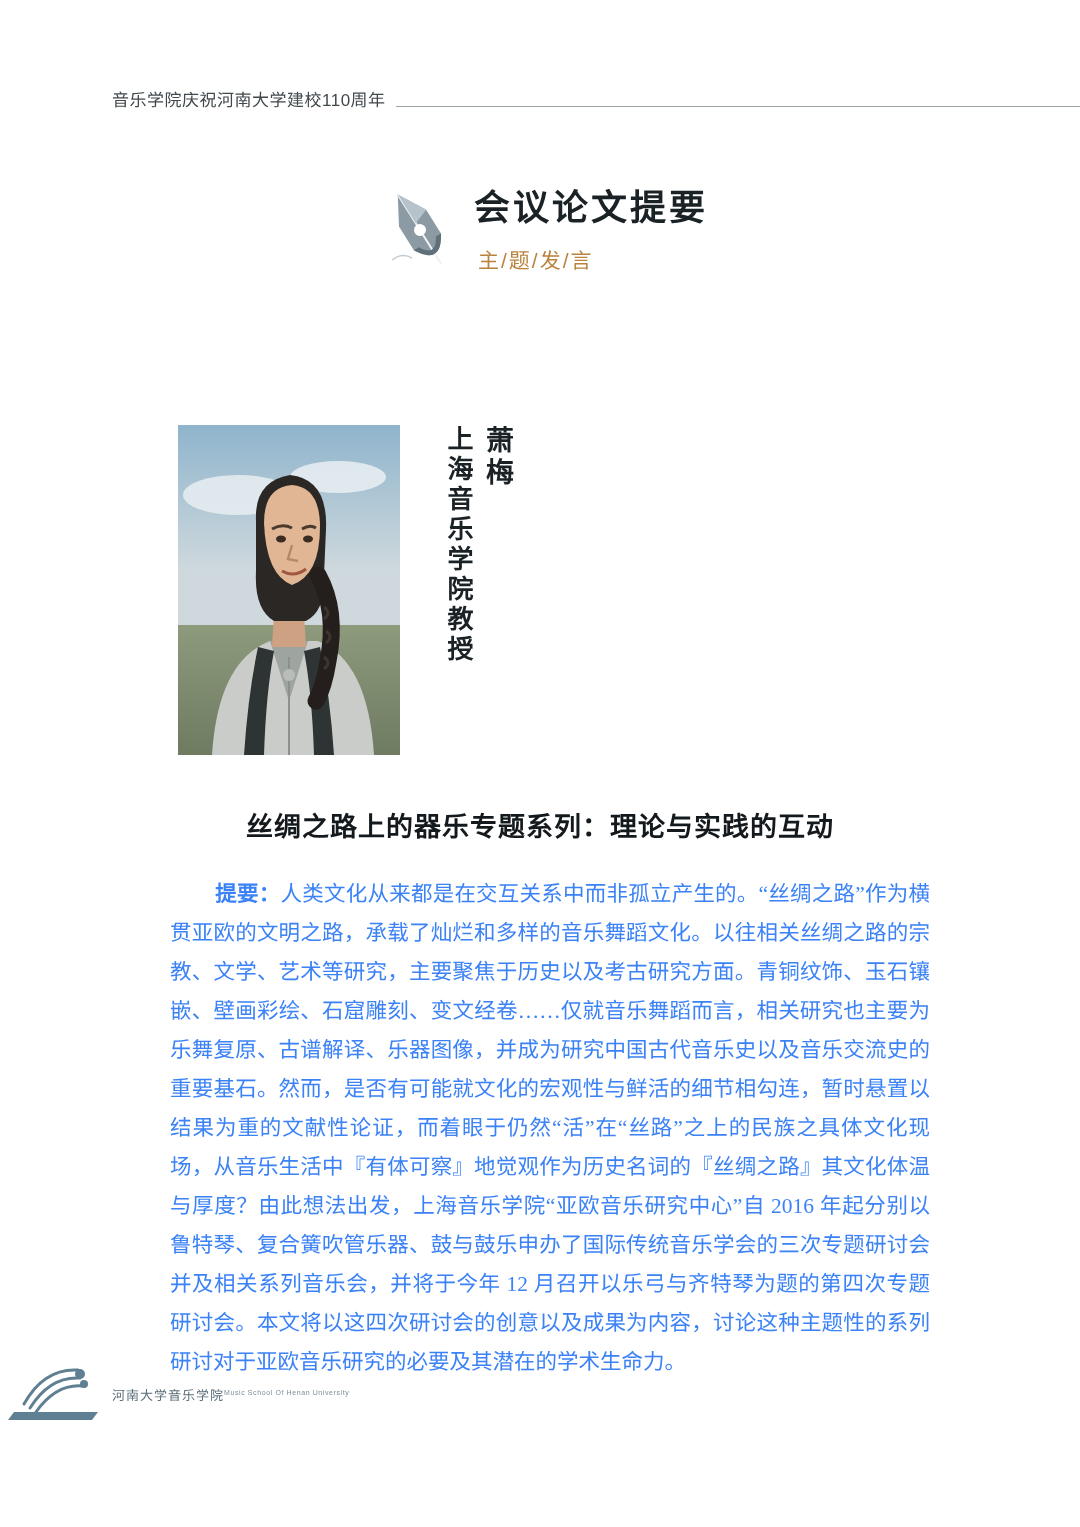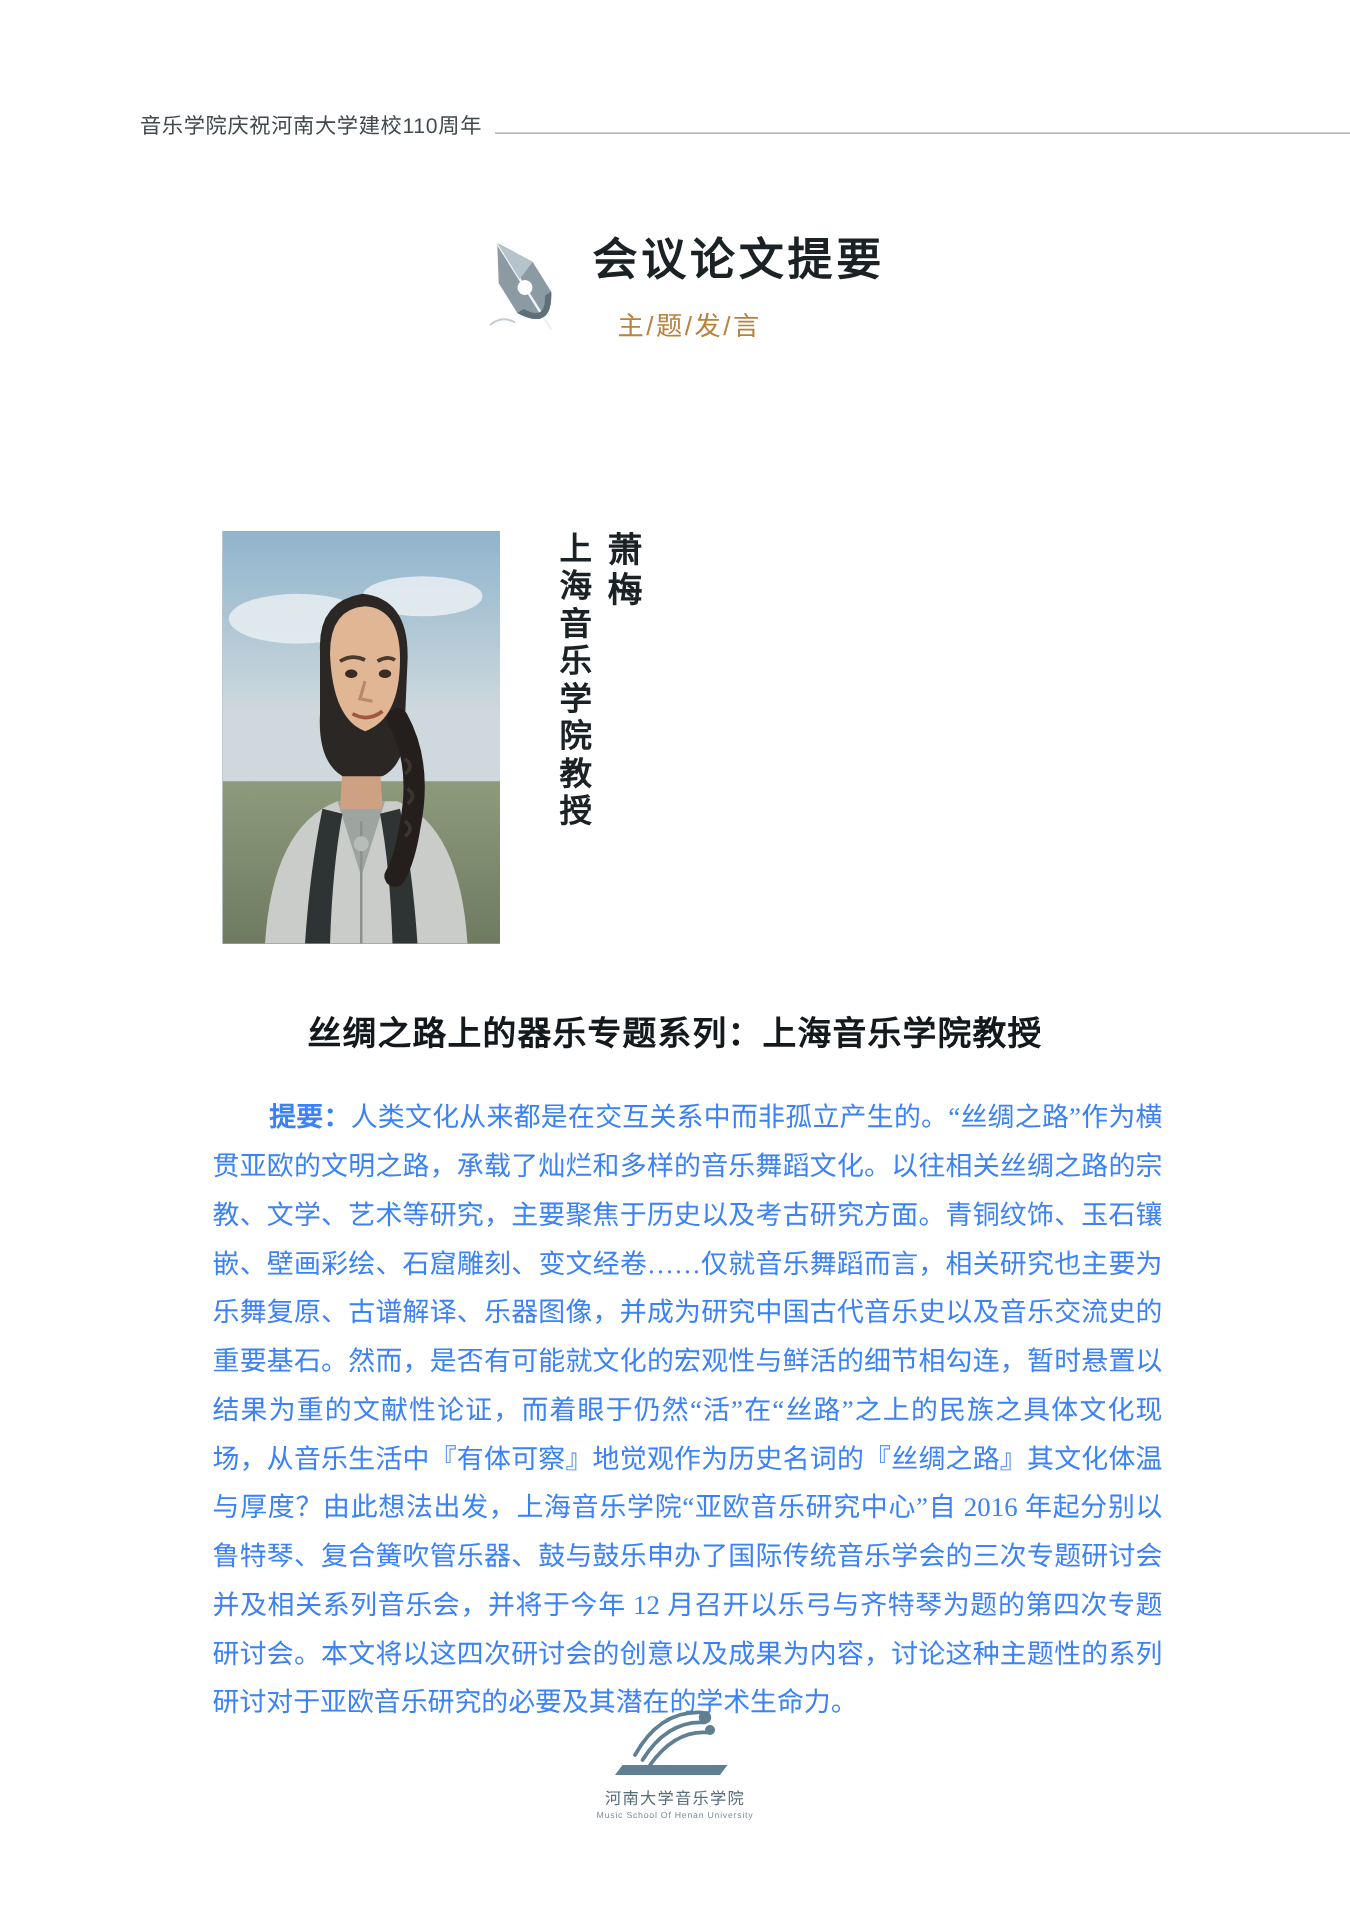--- a/index.html
+++ b/index.html
@@ -68,21 +68,21 @@
   .main-title {
     font-family: "Liberation Serif", "DejaVu Serif", serif;
     font-weight: bold;
     font-size: 36px;
     letter-spacing: 3px;
     color: #1b2226;
     line-height: 52px;
   }
   .sub-title {
     margin-top: 10px;
-    margin-left: 20px;
+    margin-left: 4px;
     font-family: "Liberation Sans", "DejaVu Sans", sans-serif;
     font-size: 21px;
     letter-spacing: 2px;
     color: #b9823d;
   }
 
   
   .speaker {
     position: absolute;
     top: 425px;
@@ -153,21 +153,21 @@
   }
   .indent { display: inline-block; width: 2.1em; }
 
   
   .footer {
     position: absolute;
     top: 1360px;
     left: 0;
     width: 1080px;
     display: flex;
-    flex-direction: column;
+    flex-direction: row;
     align-items: center;
   }
   .footer-mark svg { display: block; }
   .footer-cn {
     margin-top: 6px;
     font-family: "Liberation Sans", "DejaVu Sans", sans-serif;
     font-size: 13px;
     letter-spacing: 1px;
     color: #5a6e7a;
   }
@@ -251,21 +251,21 @@
       <path d="M111 232 L111 330" stroke="#8d918d" stroke-width="2"></path>
       <circle cx="111" cy="250" r="6" fill="#b9bdba"></circle>
     </svg>
   </div>
   <div class="speaker-info">
     <div class="v-text speaker-name">萧梅</div>
     <div class="v-text speaker-affil">上海音乐学院教授</div>
   </div>
 </div>
 
-<div class="paper-title">丝绸之路上的器乐专题系列：上海音乐学院教授</div>
+<div class="paper-title">丝绸之路上的器乐专题系列：理论与实践的互动</div>
 
 <div class="abstract">
   <span class="indent"></span><span class="lead">提要：</span><span>人类文化从来都是在交互关系中而非孤立产生的。“丝绸之路”作为横贯亚欧的文明之路，承载了灿烂和多样的音乐舞蹈文化。以往相关丝绸之路的宗教、文学、艺术等研究，主要聚焦于历史以及考古研究方面。青铜纹饰、玉石镶嵌、壁画彩绘、石窟雕刻、变文经卷……仅就音乐舞蹈而言，相关研究也主要为乐舞复原、古谱解译、乐器图像，并成为研究中国古代音乐史以及音乐交流史的重要基石。然而，是否有可能就文化的宏观性与鲜活的细节相勾连，暂时悬置以结果为重的文献性论证，而着眼于仍然“活”在“丝路”之上的民族之具体文化现场，从音乐生活中『有体可察』地觉观作为历史名词的『丝绸之路』其文化体温与厚度？由此想法出发，上海音乐学院“亚欧音乐研究中心”自 2016 年起分别以鲁特琴、复合簧吹管乐器、鼓与鼓乐申办了国际传统音乐学会的三次专题研讨会并及相关系列音乐会，并将于今年 12 月召开以乐弓与齐特琴为题的第四次专题研讨会。本文将以这四次研讨会的创意以及成果为内容，讨论这种主题性的系列研讨对于亚欧音乐研究的必要及其潜在的学术生命力。</span>
 </div>
 
 <div class="footer">
   <div class="footer-mark">
     <svg width="112" height="62" viewBox="0 0 112 62" xmlns="http://www.w3.org/2000/svg">
       <g fill="none" stroke="#5f7f92" stroke-width="3" stroke-linecap="round">
         <path d="M24 44 Q44 8 78 10"></path>

